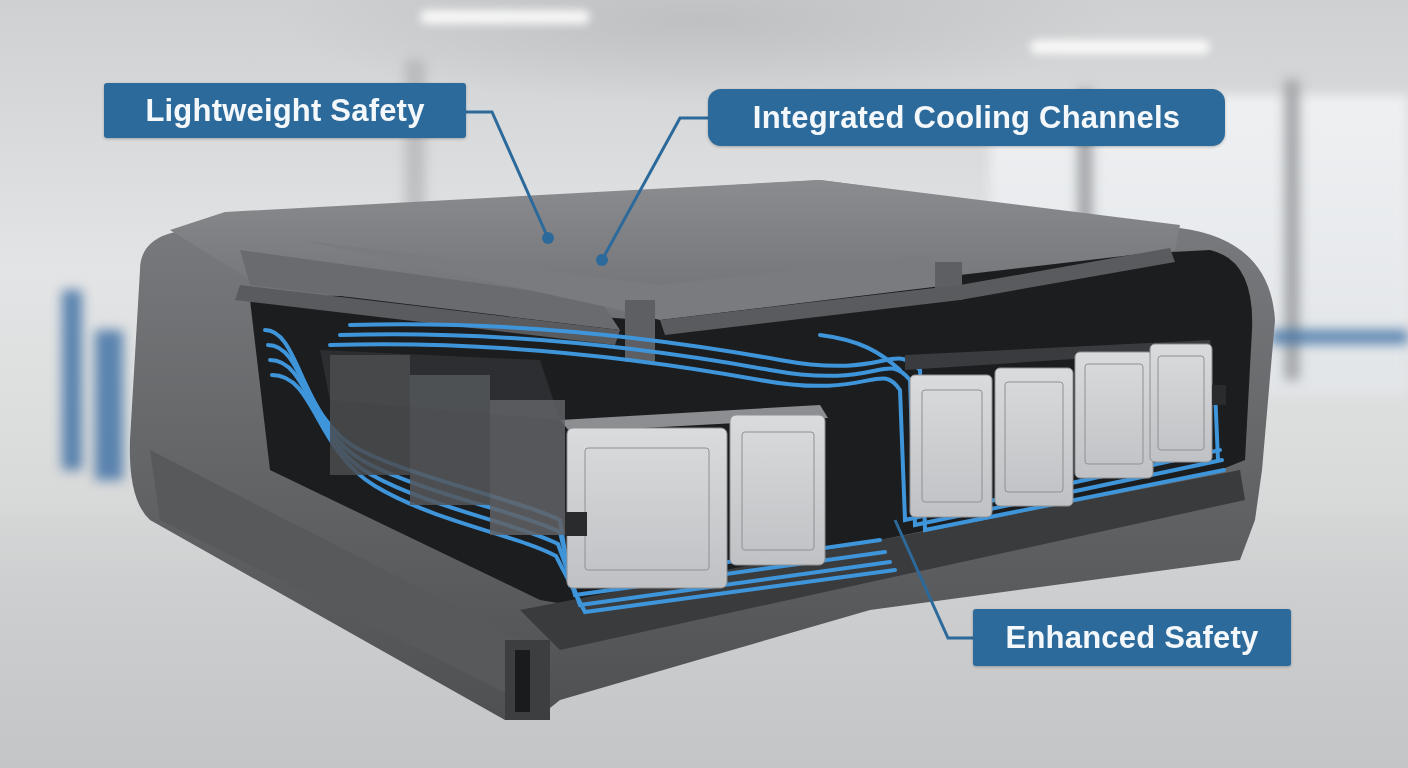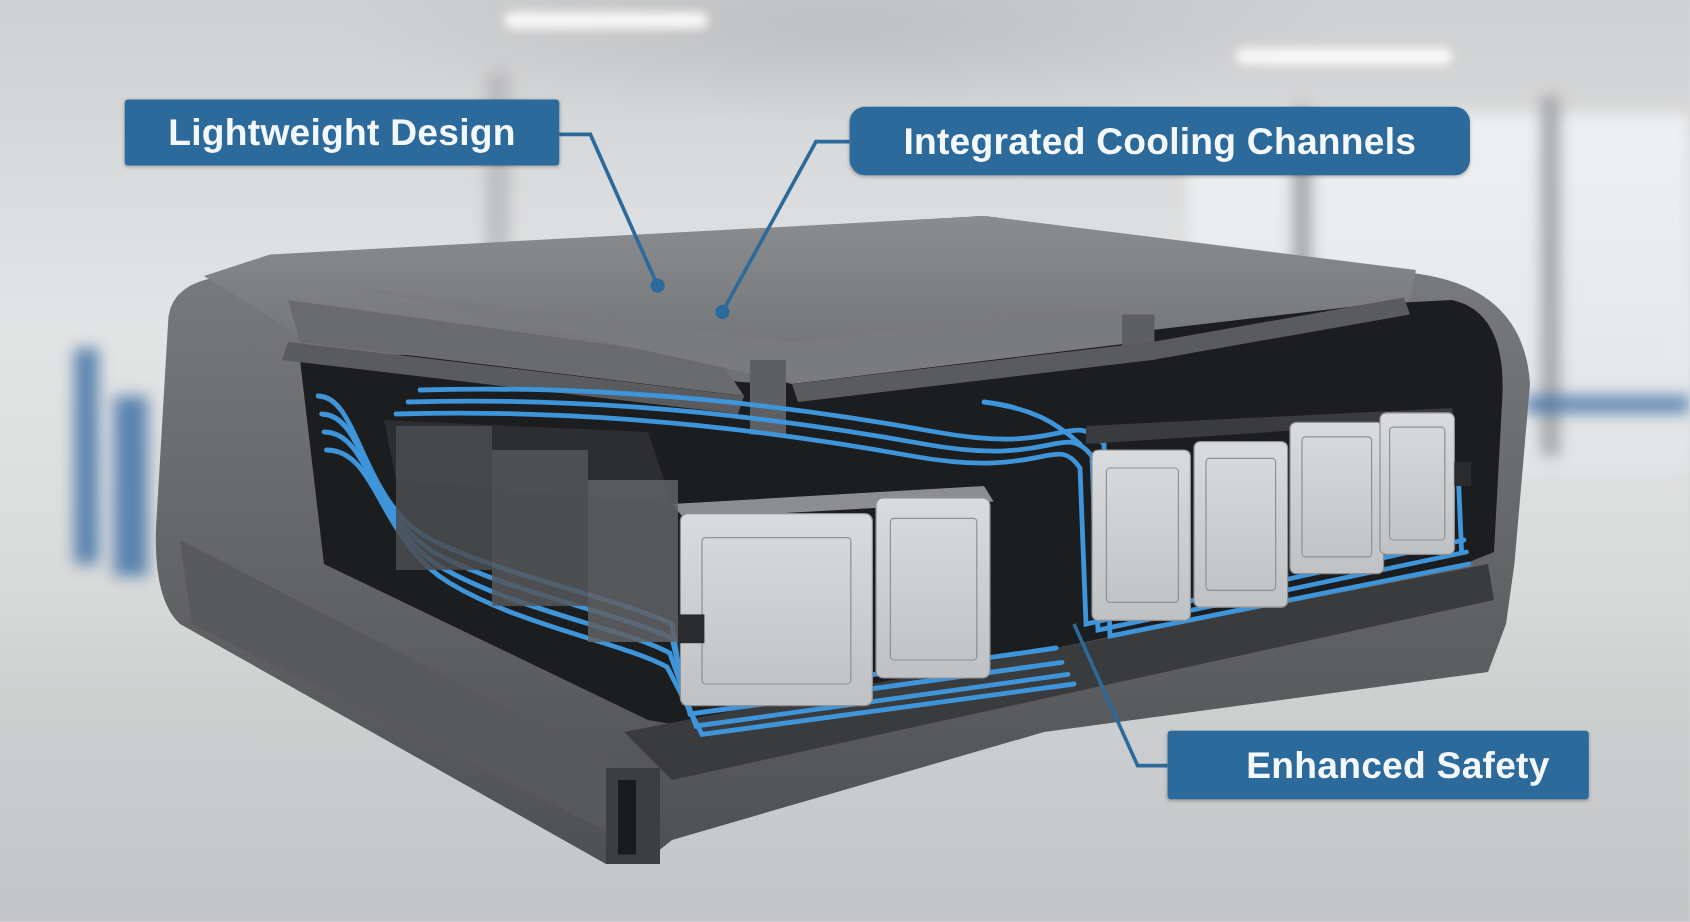--- a/index.html
+++ b/index.html
@@ -35,21 +35,21 @@
     color: #f4f8fb;
     font-weight: bold;
     border-radius: 3px;
     box-shadow: 0 1px 3px rgba(0,0,0,0.25);
     display: flex; align-items: center; justify-content: center;
     white-space: nowrap;
     letter-spacing: 0.2px;
   }
   #c1 { left: 104px; top: 83px; width: 362px; height: 55px; font-size: 31px; }
   #c2 { left: 708px; top: 89px; width: 517px; height: 57px; font-size: 31px; border-radius: 13px; }
-  #c3 { left: 973px; top: 609px; width: 318px; height: 57px; font-size: 31px; padding-left: 33px; }
+  #c3 { left: 973px; top: 609px; width: 318px; height: 57px; font-size: 31px; }
 </style>
 </head>
 <body>
 
 <div class="bg">
   <div class="bg-light" style="left:420px;top:10px;width:170px;"></div>
   <div class="bg-light" style="left:1030px;top:40px;width:180px;"></div>
   <div class="bg-window" style="left:990px;top:95px;width:418px;height:300px;"></div>
   <div class="bg-pillar" style="left:1078px;top:90px;width:14px;height:300px;"></div>
   <div class="bg-pillar" style="left:1285px;top:80px;width:14px;height:300px;"></div>
@@ -138,15 +138,15 @@
 
   <g fill="none" stroke="#2c6a9b" stroke-width="3">
     <polyline points="466,112 492,112 548,238"></polyline>
     <polyline points="708,118 680,118 602,260"></polyline>
     <polyline points="973,638 948,638 895,520"></polyline>
   </g>
   <circle cx="548" cy="238" r="6" fill="#2c6a9b"></circle>
   <circle cx="602" cy="260" r="6" fill="#2c6a9b"></circle>
 </svg>
 
-<div id="c1" class="callout">Lightweight Design</div>
+<div id="c1" class="callout">Lightweight Safety</div>
 <div id="c2" class="callout">Integrated Cooling Channels</div>
 <div id="c3" class="callout">Enhanced Safety</div>
 
 </body></html>

